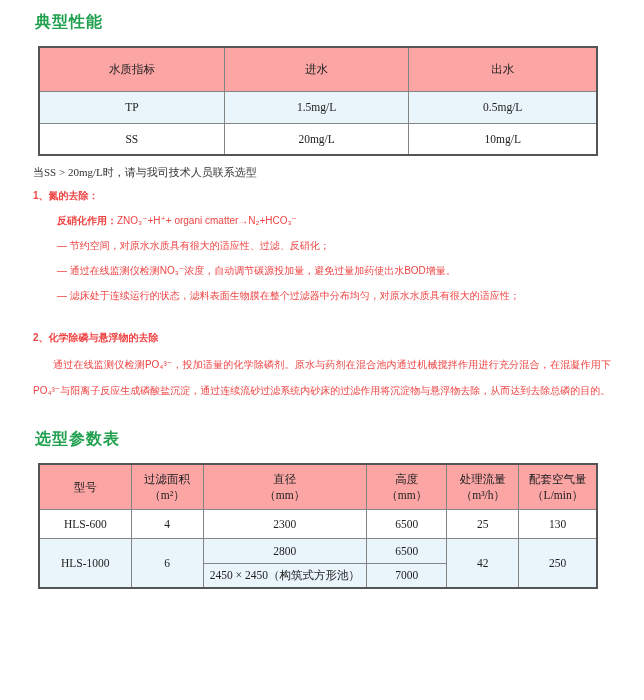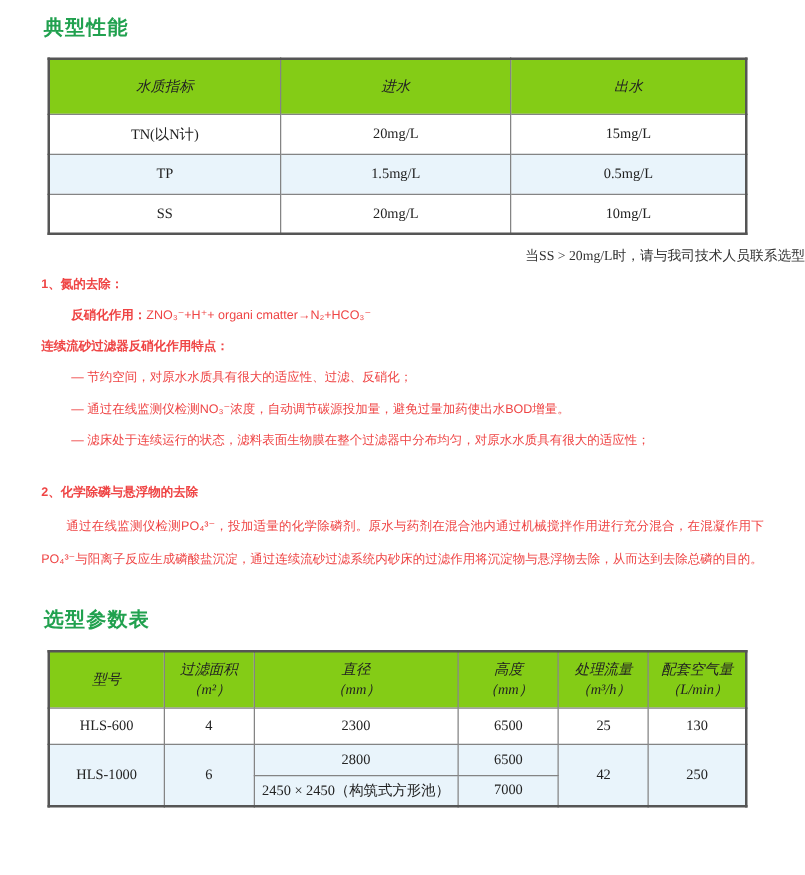--- a/index.html
+++ b/index.html
@@ -21,33 +21,33 @@
     border-collapse:collapse; table-layout:fixed;
     width:560px; margin:13px 0 0 5px;
     font-family:"Liberation Serif","DejaVu Serif",serif;
     font-size:11.5px; color:#222;
     border:2px solid #555;
   }
   td, th {
     border:1px solid #848484; text-align:center; vertical-align:middle;
     font-weight:normal; padding:0 4px;
   }
-  .hdr  { background:#84cc16;font-style:italic; }
+  .hdr  { background:#fca5a5; }
   .alt  { background:#e9f4fb; }
   .perf-table .hdr td { height:44px; }
   .perf-table td { height:32px; }
   .sel-table .hdr th { height:45px; line-height:1.4; padding:3px 2px; }
   .sel-table td { height:29px; }
   .sel-table .sub td { height:25px; }
   .unit-line:empty { display:none; }
 
   
   .note {
     font-family:"Liberation Serif","DejaVu Serif",serif;
-    font-size:11px; color:#333; margin:9px 0 0 0;text-align:right;
+    font-size:11px; color:#333; margin:9px 0 0 0;
   }
   .text-block { margin-top:3px; font-size:10px; line-height:25px; color:#ef4444; }
   .sec-head { font-weight:bold; }
   .bullet   { padding-left:24px; }
   .formula-line { padding-left:24px; }
   .formula  { font-family:"Liberation Sans","DejaVu Sans",sans-serif; }
   .para {
     text-align:justify; text-indent:2em;
     line-height:25.5px; width:578px; margin-top:2px;
   }
@@ -66,44 +66,38 @@
         <col style="width:33.2%">
         <col style="width:33.1%">
         <col style="width:33.7%">
       </colgroup>
     <tbody>
         <tr class="hdr">
       <td>水质指标</td>
       <td>进水</td>
       <td>出水</td>
     </tr>
-    <tr>
-      <td>TN(以N计)</td>
-      <td>20mg/L</td>
-      <td>15mg/L</td>
-    </tr>
     <tr class="alt">
       <td>TP</td>
       <td>1.5mg/L</td>
       <td>0.5mg/L</td>
     </tr>
     <tr>
       <td>SS</td>
       <td>20mg/L</td>
       <td>10mg/L</td>
     </tr>
   </tbody>
     </table>
 
   <p class="note">当SS &gt; 20mg/L时，请与我司技术人员联系选型</p>
 
   <div class="text-block">
     <p class="sec-head">1、氮的去除：</p>
     <p class="formula-line"><span class="sec-head">反硝化作用：</span><span class="formula">ZNO₃⁻+H⁺+ organi cmatter→N₂+HCO₃⁻</span></p>
-    <p class="sec-head">连续流砂过滤器反硝化作用特点：</p>
     <p class="bullet">— 节约空间，对原水水质具有很大的适应性、过滤、反硝化；</p>
     <p class="bullet">— 通过在线监测仪检测NO₃⁻浓度，自动调节碳源投加量，避免过量加药使出水BOD增量。</p>
     <p class="bullet">— 滤床处于连续运行的状态，滤料表面生物膜在整个过滤器中分布均匀，对原水水质具有很大的适应性；</p>
 
     <p class="sec-head gap-sec">2、化学除磷与悬浮物的去除</p>
     <p class="para">通过在线监测仪检测PO₄³⁻，投加适量的化学除磷剂。原水与药剂在混合池内通过机械搅拌作用进行充分混合，在混凝作用下PO₄³⁻与阳离子反应生成磷酸盐沉淀，通过连续流砂过滤系统内砂床的过滤作用将沉淀物与悬浮物去除，从而达到去除总磷的目的。</p>
   </div>
 
   <h2 class="green-title title-2">选型参数表</h2>
 

